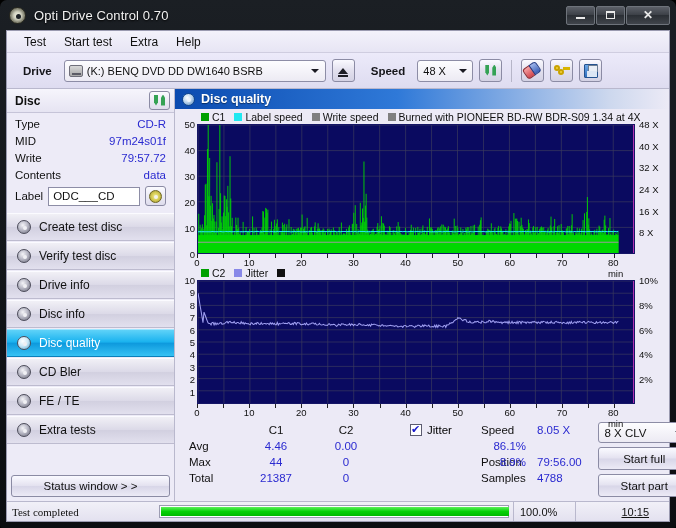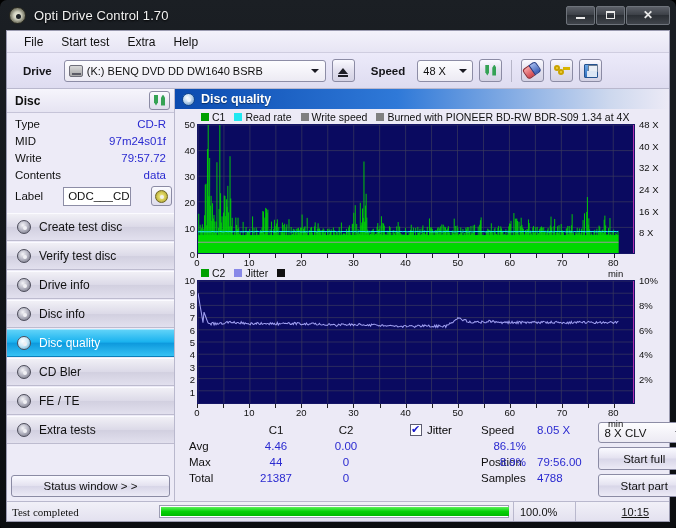--- a/index.html
+++ b/index.html
@@ -187,21 +187,21 @@
   .panel-head .btn-refresh {
     margin-left: auto; width: 21px; height: 19px;
     background: linear-gradient(180deg, #fbfbff 0%, #dedcec 100%);
     border: 1px solid #8b8ba4; border-radius: 3px;
     display: flex; align-items: center; justify-content: center;
   }
   .disc-rows { padding: 3px 8px 4px 8px; }
   .drow { display: flex; font-size: 11.5px; line-height: 17px; }
   .drow .k { color: #101010; }
   .drow .v { margin-left: auto; color: #2a2ad0; }
-  .label-row { display: flex; align-items: center; margin-top: 2px; gap: 20px; }
+  .label-row { display: flex; align-items: center; margin-top: 2px; gap: 5px; }
   .label-row .k { font-size: 11.5px; color: #101010; }
   .label-input {
     flex: 1 1 auto; height: 19px;
     background: #fff; border: 1px solid #8d8da6;
     font-size: 11.5px; color: #101010;
     display: flex; align-items: center; padding-left: 4px;
   }
   .disc-ico-btn {
     width: 21px; height: 20px; flex: 0 0 auto;
     background: linear-gradient(180deg, #fbfbff 0%, #dedcec 100%);
@@ -369,38 +369,38 @@
   .sb-time { width: 82px; border-left: 1px solid #b9b8cd; padding-right: 8px; height: 100%; display:flex; align-items:center; justify-content:flex-end;text-decoration:underline;}
   .grip { width: 12px; height: 100%; position: relative; }
 </style>
 </head>
 <body>
 
 <div class="window">
 
   <div class="titlebar">
     <div class="title-icon"></div>
-    <div class="title-text">Opti Drive Control 1.70</div>
+    <div class="title-text">Opti Drive Control 0.70</div>
     <div class="win-buttons">
       <div class="win-btn">
           <div class="glyph-min"></div>
         </div>
       <div class="win-btn">
           <div class="glyph-max"></div>
         </div>
       <div class="win-btn close">
           <span class="glyph-close">✕</span>
         </div>
     </div>
   </div>
 
   <div class="client">
 
     <div class="menubar">
-      <div class="menu-item">File</div>
+      <div class="menu-item">Test</div>
       <div class="menu-item">Start test</div>
       <div class="menu-item">Extra</div>
       <div class="menu-item">Help</div>
     </div>
 
     <div class="toolbar">
       <div class="tb-label">Drive</div>
       <div class="drive-combo">
         <div class="drive-ico"></div>
         <span class="drive-text">(K:)  BENQ DVD DD DW1640 BSRB</span>
@@ -523,21 +523,21 @@
           <span class="t">Disc quality</span>
         </div>
 
         <div class="legend">
           <span class="lg">
               <i class="sw" style="background:#00a000"></i>
               <span>C1</span>
             </span>
           <span class="lg">
               <i class="sw" style="background:#20e8f0"></i>
-              <span>Read rate</span>
+              <span>Label speed</span>
             </span>
           <span class="lg">
               <i class="sw" style="background:#808080"></i>
               <span>Write speed</span>
             </span>
           <span class="lg">
               <i class="sw" style="background:#808080"></i>
               <span>Burned with PIONEER BD-RW   BDR-S09 1.34 at 4X</span>
             </span>
         </div>

